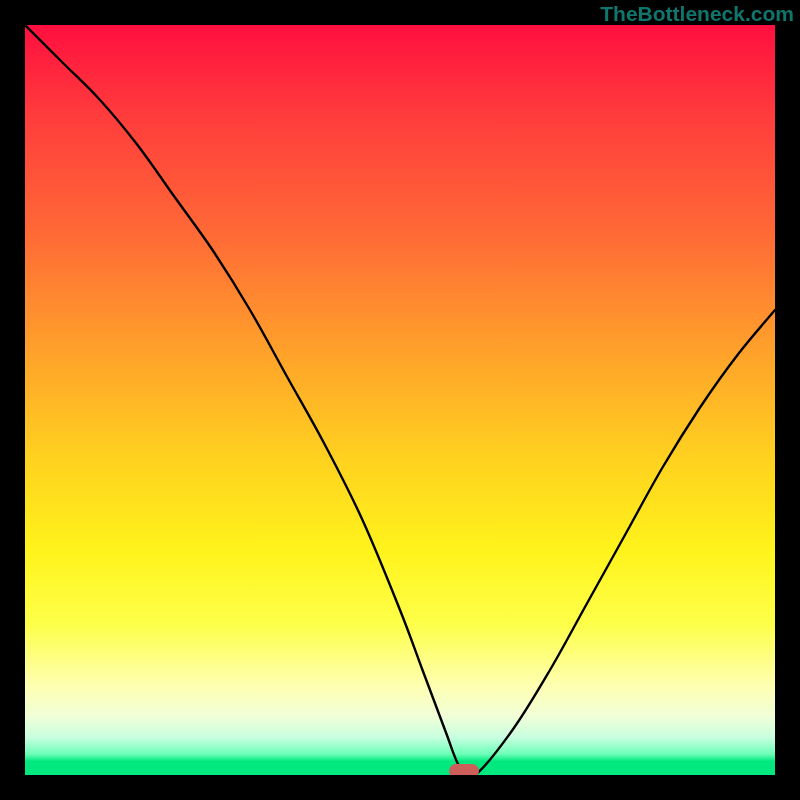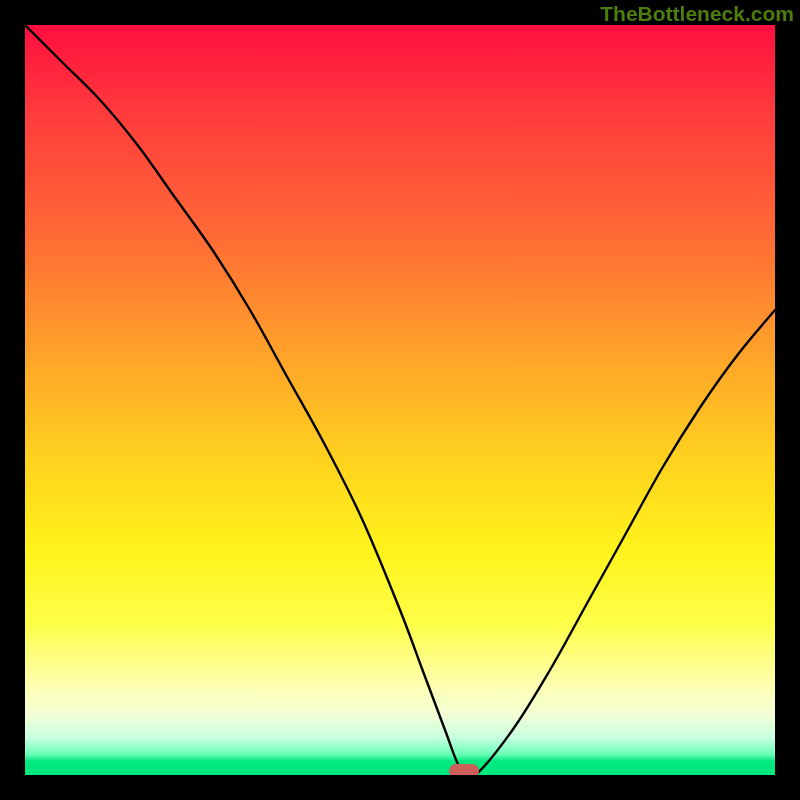--- a/index.html
+++ b/index.html
@@ -46,21 +46,21 @@
       #00e87e 100%
     );
   }
   .watermark {
     position: absolute;
     top: 2px;
     right: 6px;
     font-family: Arial, Helvetica, sans-serif;
     font-size: 21px;
     font-weight: bold;
-    color: #4d7c0f;
+    color: #0f766e;
     letter-spacing: 0px;
     margin-left: 19px;
   }
   svg.curve {
     position: absolute;
     inset: 0;
   }
   .marker {
     position: absolute;
     width: 30px;

